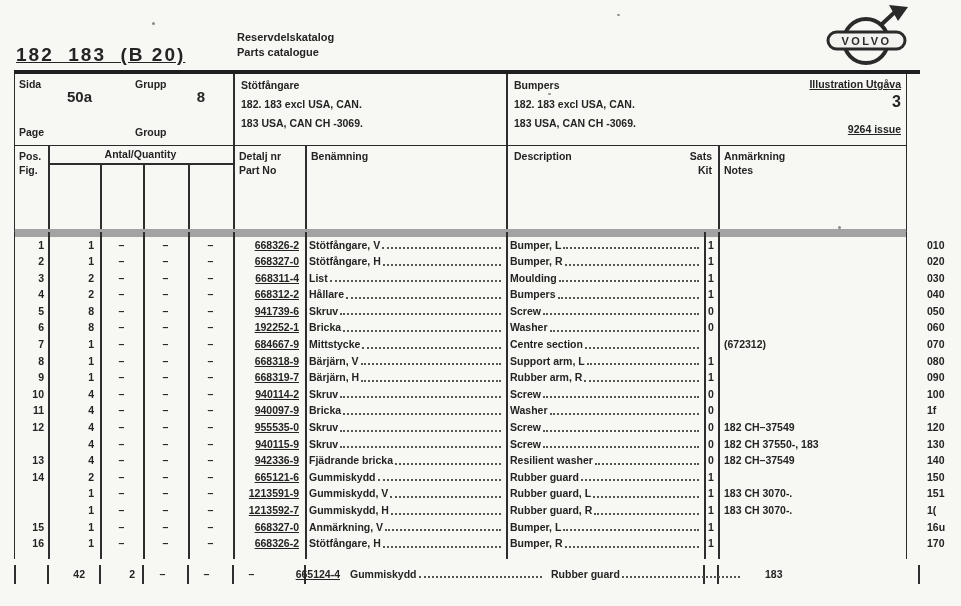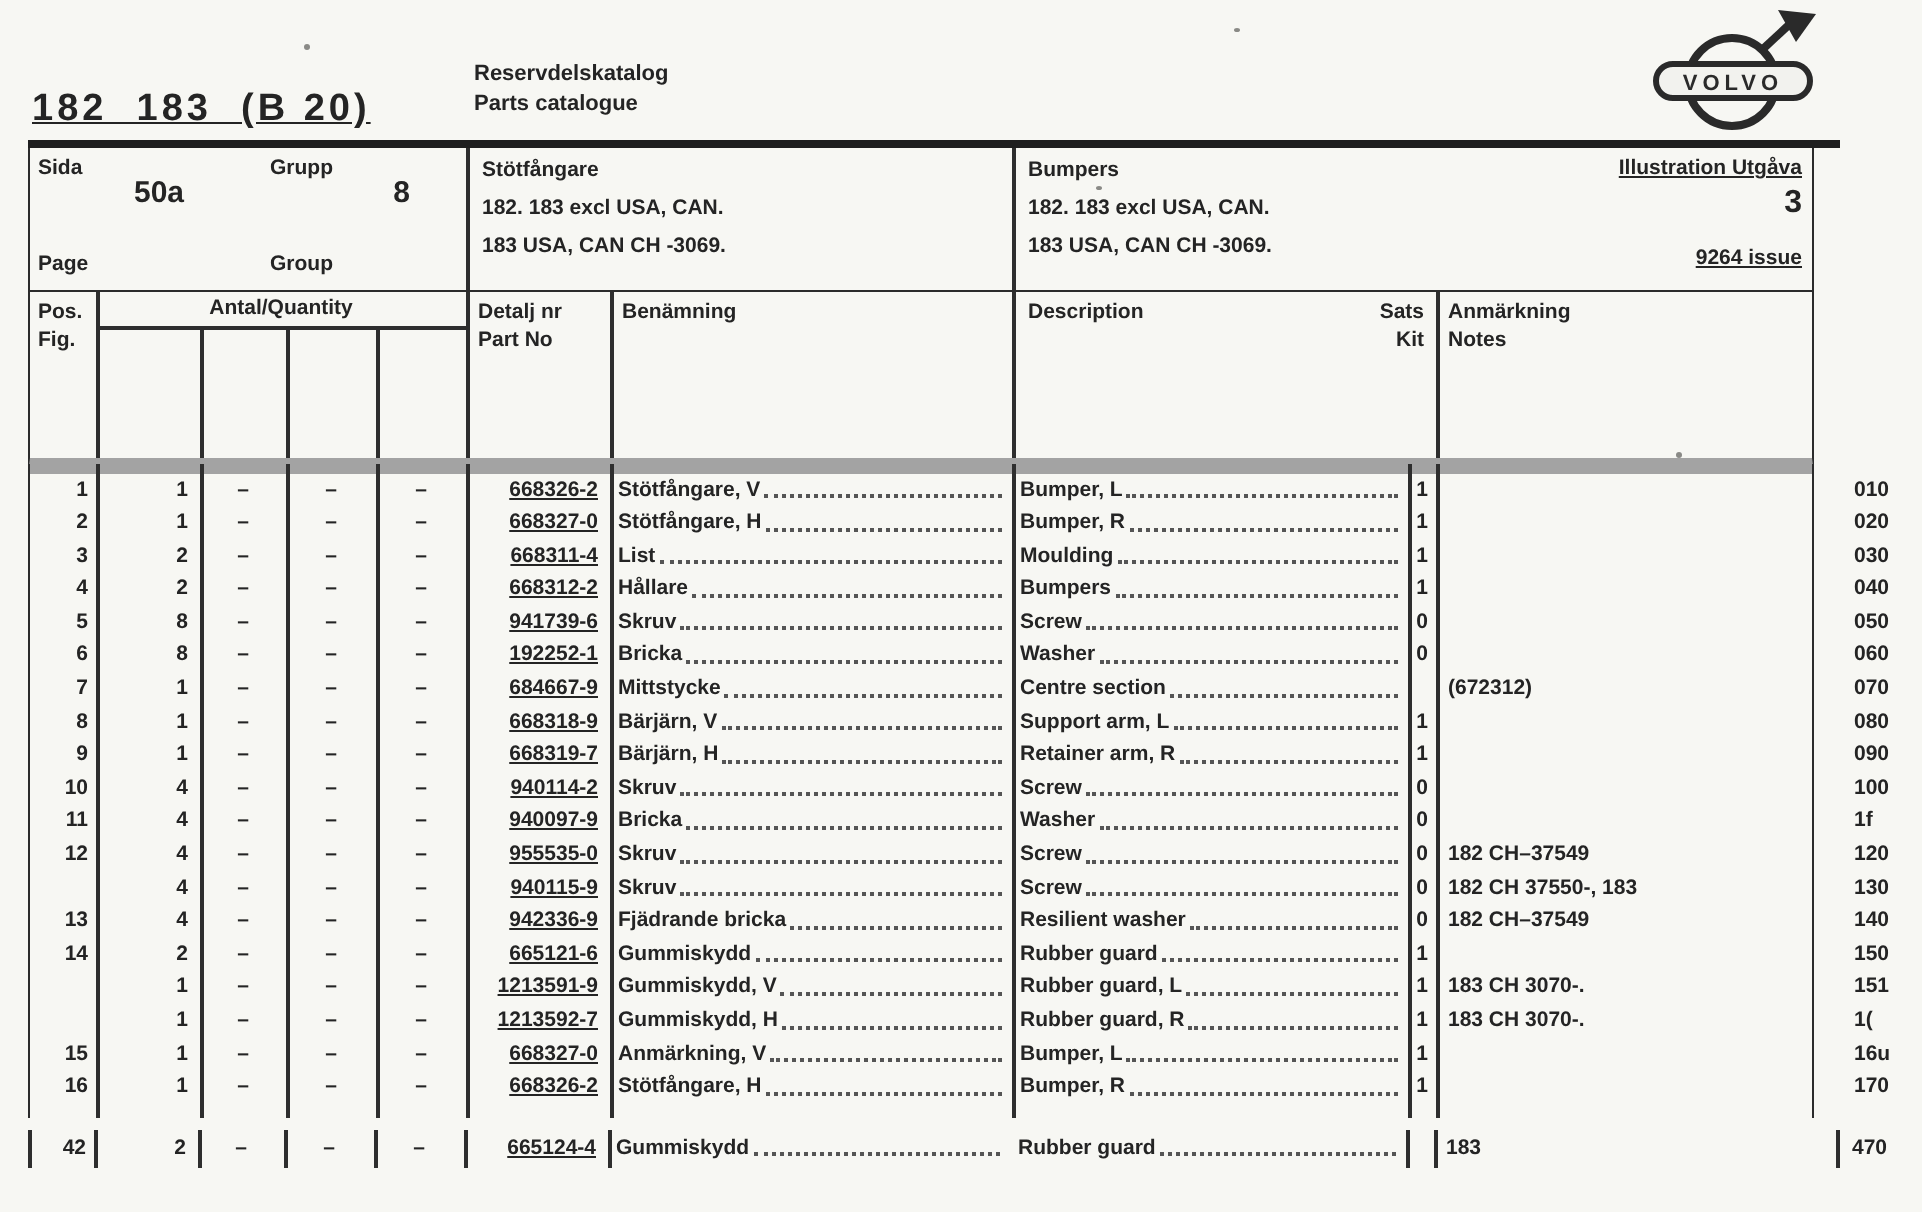--- a/index.html
+++ b/index.html
@@ -32,21 +32,21 @@
   .c-name{left:294px;width:195px;display:flex;align-items:flex-end;}
   .c-desc{left:495px;width:192px;display:flex;align-items:flex-end;}
   .c-kit{left:689px;width:14px;text-align:center;}
   .c-notes{left:709px;width:184px;}
   .c-ref{left:912px;width:46px;text-align:left;}
   .nm{white-space:nowrap;}
   .leader{flex:1;min-width:6px;border-bottom:2px dotted #555;margin:0 3px 4px 2px;}
   
   .strip{left:14px;top:563px;width:891px;height:24px;}
   .vfrag{position:absolute;top:2px;width:1.5px;height:19px;background:#2e2e2e;}
-  .strip .cell{line-height:22px;}
+  .strip .cell{line-height:22px;padding-left:42px;}
   .strip .leader{margin-bottom:7px;}
   .speck{position:absolute;border-radius:50%;background:#8a8a86;}
 </style>
 </head>
 <body>
 
 <div class="canvas">
 
   <div class="speck abs" style="left:152px;top:22px;width:3px;height:3px;"></div>
   <div class="speck abs" style="left:617px;top:14px;width:3px;height:2px;"></div>
@@ -286,21 +286,21 @@
     <span class="cell c-q1">1</span>
     <span class="cell c-q2">–</span>
     <span class="cell c-q3">–</span>
     <span class="cell c-q4">–</span>
     <span class="cell c-part">668319-7</span>
     <span class="cell c-name">
       <span class="nm">Bärjärn, H</span>
       <span class="leader"></span>
     </span>
     <span class="cell c-desc">
-      <span class="nm">Retainer arm, R</span>
+      <span class="nm">Rubber arm, R</span>
       <span class="leader"></span>
     </span>
     <span class="cell c-kit">1</span>
     <span class="cell c-notes"></span>
     <span class="cell c-ref">090</span>
   </div>
 
   <div class="row">
     <span class="cell c-pos">10</span>
     <span class="cell c-q1">4</span>

